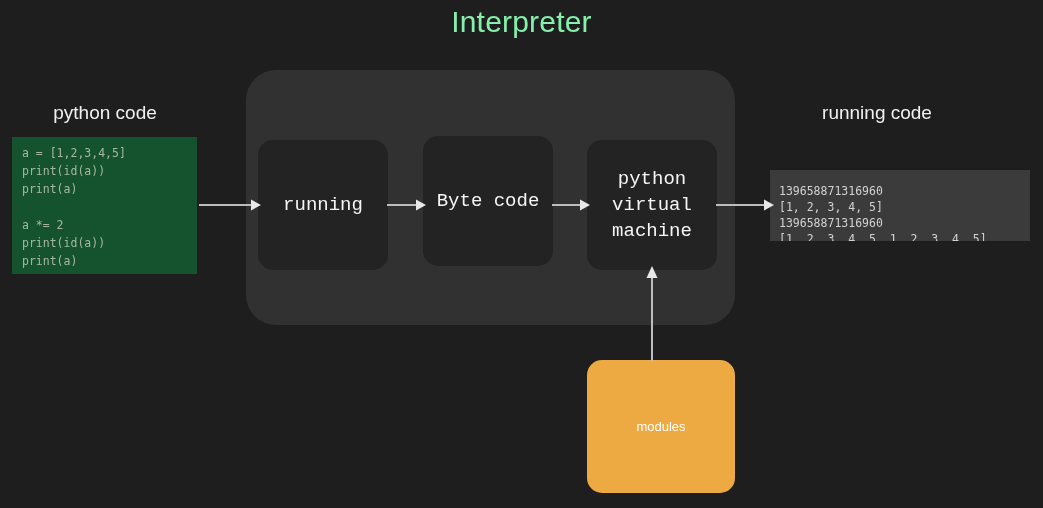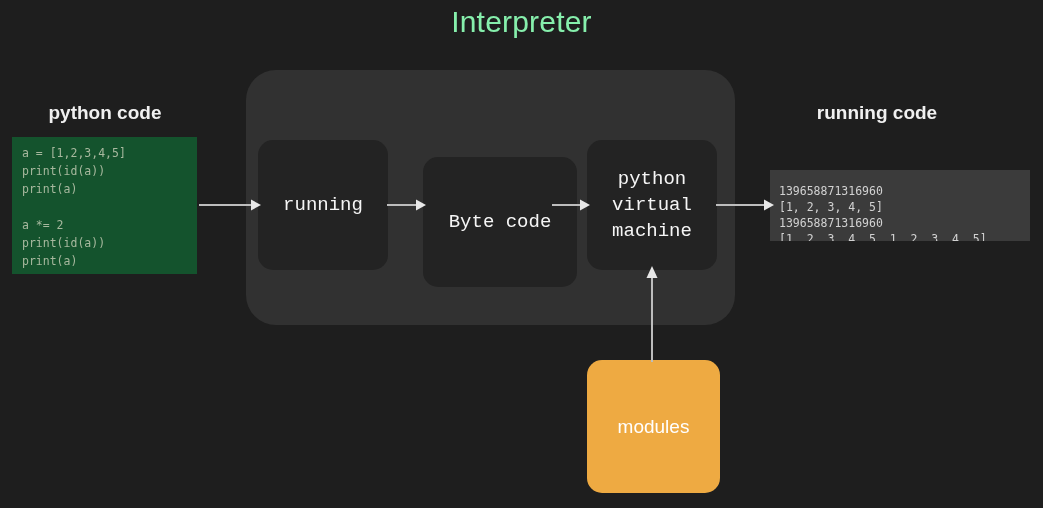--- a/index.html
+++ b/index.html
@@ -26,21 +26,21 @@
     font-size: 30px;
     font-weight: 400;
     color: #86efac;
     letter-spacing: 0.2px;
   }
 
   
   .section-label {
     position: absolute;
     font-size: 19px;
-    font-weight: 700;
+    font-weight: 400;
     color: #f0f0f0;
     text-align: center;
   }
   #label-python-code { left: 12px; top: 102px; width: 186px; }
   #label-running-code { left: 748px; top: 102px; width: 258px; }
 
   
   #python-code-block {
     position: absolute;
     left: 12px;
@@ -100,36 +100,36 @@
     display: flex;
     align-items: center;
     justify-content: center;
     text-align: center;
     font-size: 19px;
     line-height: 26px;
     color: #f5f5f5;
     font-family: Liberation Mono, monospace;
   }
   #box-compiler { left: 258px; top: 140px; width: 130px; height: 130px; }
-  #box-bytecode { left: 423px; top: 157px; width: 154px; height: 130px; }
+  #box-bytecode { left: 423px; top: 136px; width: 130px; height: 130px; }
   #box-pvm      { left: 587px; top: 140px; width: 130px; height: 130px; }
 
   #box-modules {
     position: absolute;
     left: 587px;
     top: 360px;
-    width: 133px;
+    width: 148px;
     height: 133px;
     background: #eeaa42;
     border-radius: 15px;
     display: flex;
     align-items: center;
     justify-content: center;
     text-align: center;
-    font-size: 19px;
+    font-size: 13px;
     line-height: 26px;
     color: #ffffff;
   }
 
   
   .arrow-h {
     position: absolute;
     height: 14px;
     display: block;
   }

